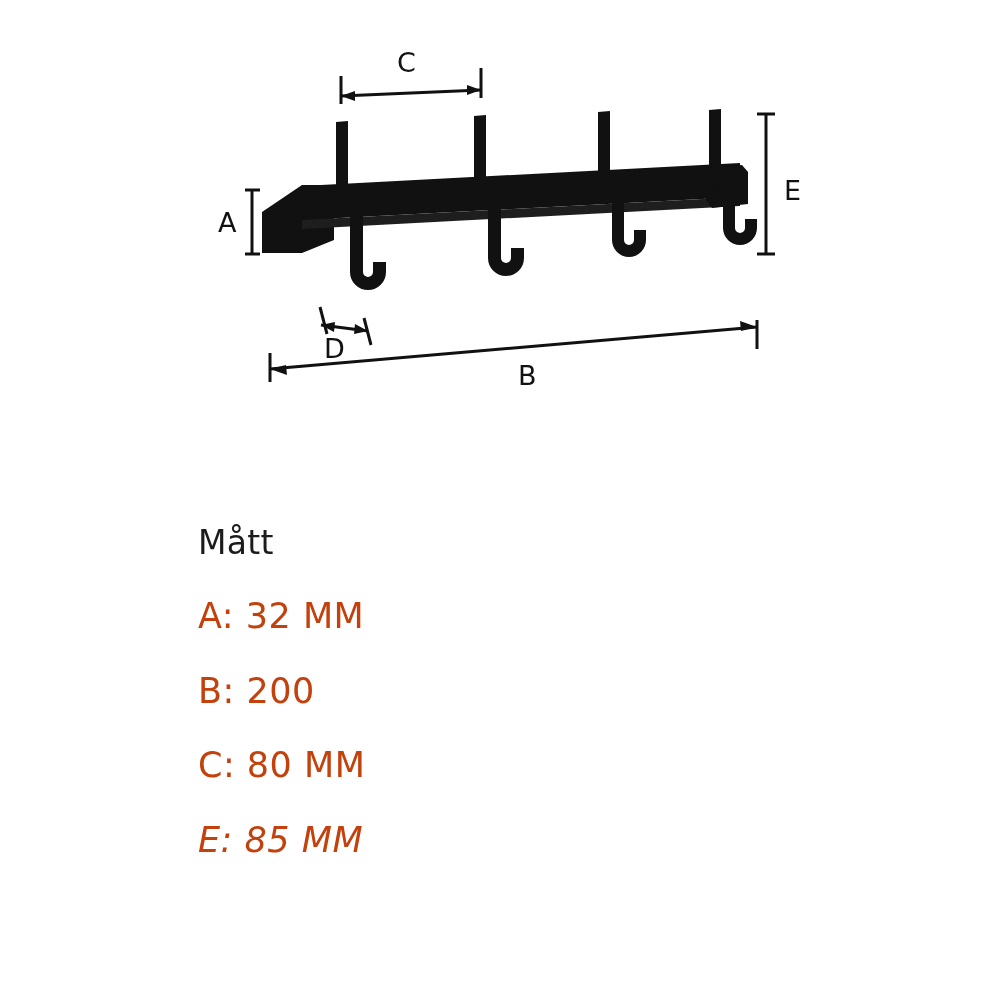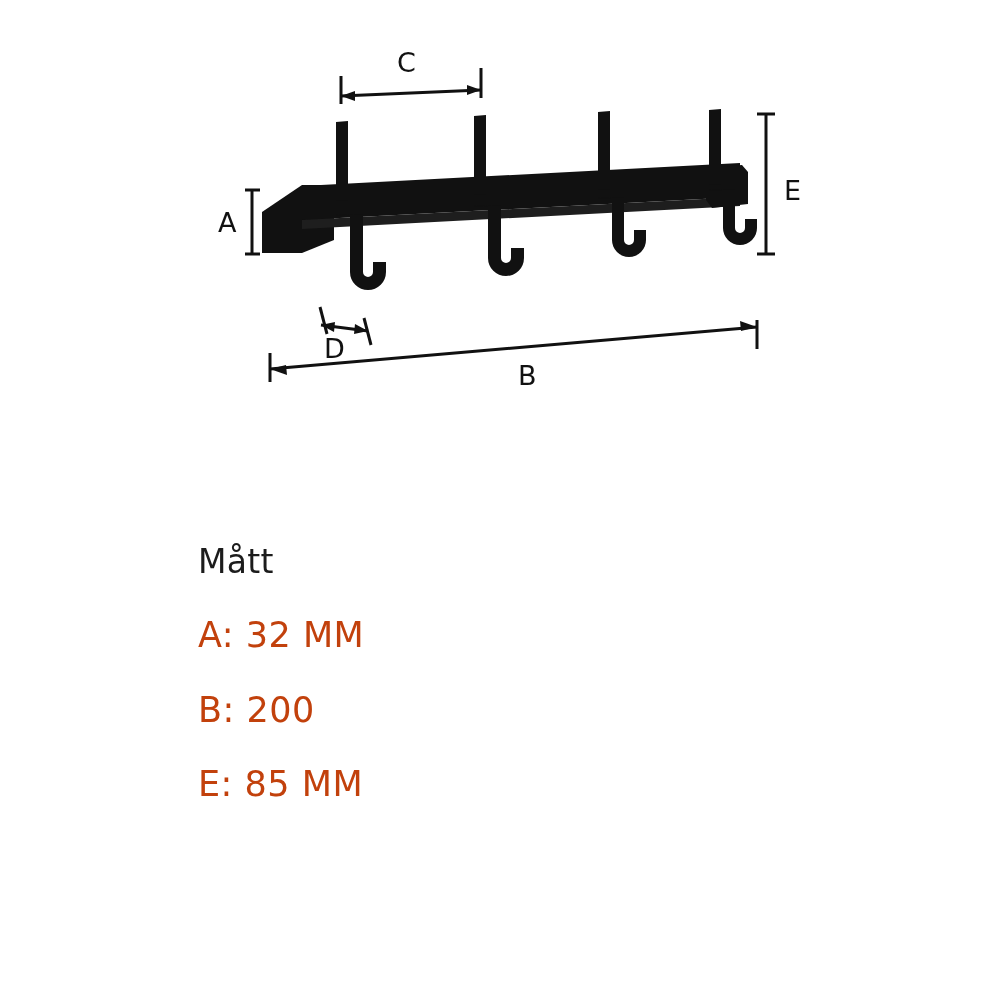--- a/index.html
+++ b/index.html
@@ -30,21 +30,21 @@
     height: 500px;
   }
 
   .diagram-svg {
     display: block;
   }
 
   .spec-list {
     position: absolute;
     left: 198px;
-    top: 544px;
+    top: 525px;
     width: 500px;
   }
 
   .spec-title {
     font-size: 33px;
     line-height: 1.1;
     color: #1c1c1c;
     margin-bottom: 36px;
     letter-spacing: 0.3px;
   }
@@ -53,20 +53,21 @@
     font-size: 35px;
     line-height: 1.1;
     color: #c2410c;
     margin-bottom: 36px;
     letter-spacing: 0.5px;
     white-space: nowrap;
   }
 
   .spec-row:last-child {
     margin-bottom: 0;
+    font-style: italic;
   }
 
   .dim-label {
     font-family: "DejaVu Sans", sans-serif;
     font-size: 27px;
     fill: #111111;
   }
 </style>
 </head>
 <body>
@@ -141,16 +142,17 @@
         <text class="dim-label" x="518" y="385">B</text>
       </g>
 
     </svg>
   </div>
 
   <div class="spec-list">
     <div class="spec-title">Mått</div>
     <div class="spec-row">A: 32 MM</div>
     <div class="spec-row">B: 200</div>
+    <div class="spec-row">C: 80 MM</div>
     <div class="spec-row">E: 85 MM</div>
   </div>
 
 </div>
 
 </body></html>

